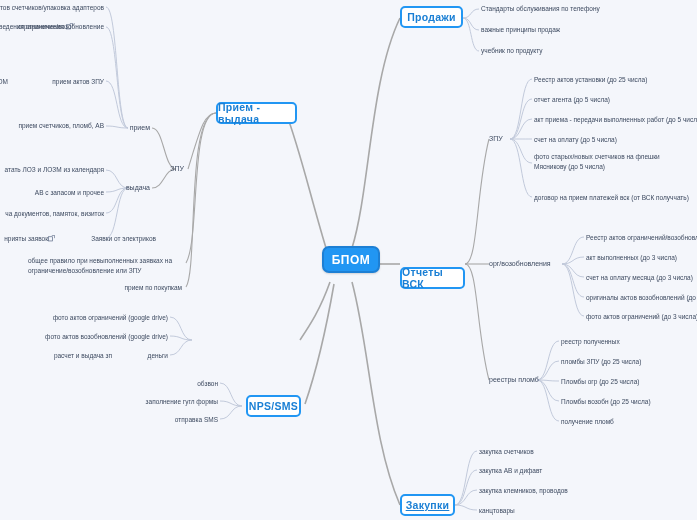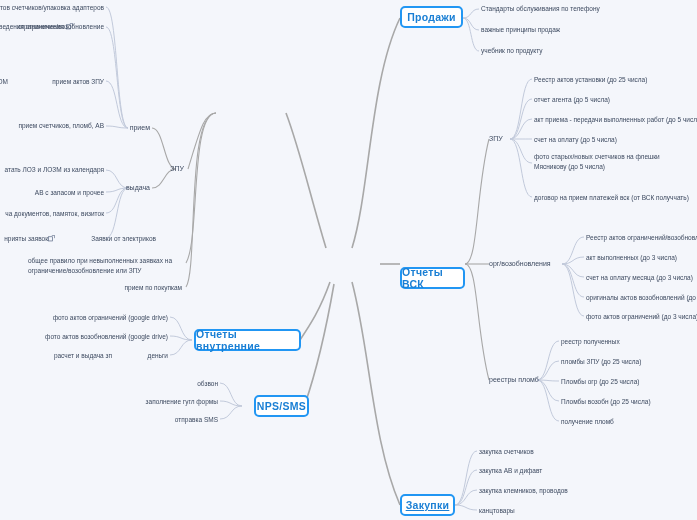--- a/index.html
+++ b/index.html
@@ -120,20 +120,21 @@
 
     <path class="leaf" d="M192,340 C180,340 182,317 170,317"></path>
     <path class="leaf" d="M192,340 C180,340 182,336 170,336"></path>
     <path class="leaf" d="M192,340 C180,340 182,355 170,355"></path>
 
     <path class="leaf" d="M242,406 C230,406 232,383 220,383"></path>
     <path class="leaf" d="M242,406 C230,406 232,401 220,401"></path>
     <path class="leaf" d="M242,406 C230,406 232,419 220,419"></path>
   </svg>
 
+  <div class="node central" style="left:322px;top:246px;width:58px;height:27px;">БПОМ</div>
 
   <div class="node main" style="left:400px;top:6px;width:63px;height:22px;">Продажи</div>
   <div class="node leaf" style="left:481px;top:2px;width:210px;height:13px;">Стандарты обслуживания по телефону</div>
   <div class="node leaf" style="left:481px;top:23px;width:210px;height:13px;">важные принципы продаж</div>
   <div class="node leaf" style="left:481px;top:44px;width:210px;height:13px;">учебник по продукту</div>
 
   <div class="node main" style="left:400px;top:253px;width:65px;height:22px;margin-top:14px;">Отчеты ВСК</div>
 
   <div class="node sub right" style="left:489px;top:132px;width:24px;height:13px;">ЗПУ</div>
   <div class="node leaf" style="left:534px;top:73px;width:160px;height:13px;">Реестр актов установки (до 25 числа)</div>
@@ -156,20 +157,21 @@
   <div class="node leaf" style="left:561px;top:375px;width:130px;height:13px;">Пломбы огр (до 25 числа)</div>
   <div class="node leaf" style="left:561px;top:395px;width:130px;height:13px;">Пломбы возобн (до 25 числа)</div>
   <div class="node leaf" style="left:561px;top:415px;width:130px;height:13px;">получение пломб</div>
 
   <div class="node main" style="left:400px;top:494px;width:55px;height:22px;text-decoration:underline;">Закупки</div>
   <div class="node leaf" style="left:479px;top:445px;width:150px;height:13px;">закупка счетчиков</div>
   <div class="node leaf" style="left:479px;top:464px;width:150px;height:13px;">закупка АВ и дифавт</div>
   <div class="node leaf" style="left:479px;top:484px;width:150px;height:13px;">закупка клемников, проводов</div>
   <div class="node leaf" style="left:479px;top:504px;width:150px;height:13px;">канцтовары</div>
 
+  <div class="node main" style="left:216px;top:102px;width:81px;height:22px;">Прием - выдача</div>
 
   <div class="node sub left" style="left:160px;top:162px;width:24px;height:13px;">ЗПУ</div>
 
   <div class="node sub left" style="left:118px;top:121px;width:32px;height:13px;">прием</div>
   <div class="node leaf left" style="left:-18px;top:1px;width:122px;height:13px;">сканирование паспортов счетчиков/упаковка адаптеров</div>
   <div class="node leaf left" style="left:-22px;top:20px;width:86px;height:13px;">введения ограничения</div>
   <div class="node" style="left:66px;top:20px;width:10px;height:13px;display:flex;align-items:center;">
     <svg width="7" height="7" viewBox="0 0 10 10" aria-hidden="true">
       <rect x="0.5" y="2.5" width="6" height="6" fill="none" stroke="#5a6a85" stroke-width="1"></rect>
       <path d="M5.5 0.5 H9.5 V4.5" fill="none" stroke="#5a6a85" stroke-width="1"></path>
@@ -189,24 +191,23 @@
     <svg width="7" height="7" viewBox="0 0 10 10" aria-hidden="true">
       <rect x="0.5" y="2.5" width="6" height="6" fill="none" stroke="#5a6a85" stroke-width="1"></rect>
       <path d="M5.5 0.5 H9.5 V4.5" fill="none" stroke="#5a6a85" stroke-width="1"></path>
     </svg>
   </div>
   <div class="node leaf left" style="left:60px;top:232px;width:96px;height:13px;">Заявки от электриков</div>
 
   <div class="node leaf two" style="left:28px;top:256px;width:152px;height:26px;">общее правило при невыполненных заявках на ограничение/возобновление или ЗПУ</div>
   <div class="node leaf left" style="left:106px;top:281px;width:76px;height:13px;">прием по покупкам</div>
 
-  <div class="node main" style="left:194px;top:329px;width:107px;height:22px;">Отчеты внутренние</div>
   <div class="node leaf left" style="left:34px;top:311px;width:134px;height:13px;">фото актов ограничений (google drive)</div>
   <div class="node leaf left" style="left:26px;top:330px;width:142px;height:13px;">фото актов возобновлений (google drive)</div>
   <div class="node leaf left" style="left:30px;top:349px;width:82px;height:13px;">расчет и выдача зп</div>
   <div class="node leaf left" style="left:118px;top:349px;width:50px;height:13px;">деньги</div>
 
-  <div class="node main" style="left:254px;top:395px;width:55px;height:22px;">NPS/SMS</div>
+  <div class="node main" style="left:246px;top:395px;width:55px;height:22px;">NPS/SMS</div>
   <div class="node leaf left" style="left:120px;top:377px;width:98px;height:13px;">обзвон</div>
   <div class="node leaf left" style="left:110px;top:395px;width:108px;height:13px;">заполнение гугл формы</div>
   <div class="node leaf left" style="left:120px;top:413px;width:98px;height:13px;">отправка SMS</div>
 
 </div>
 
 </body></html>

